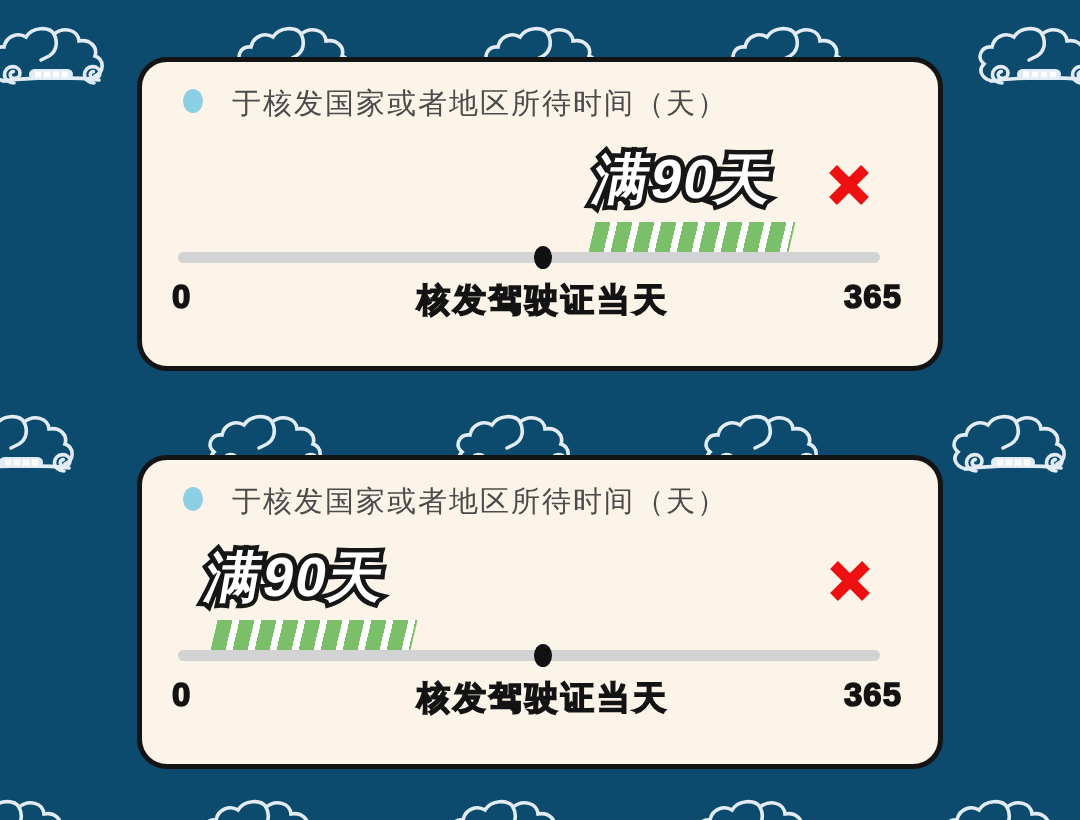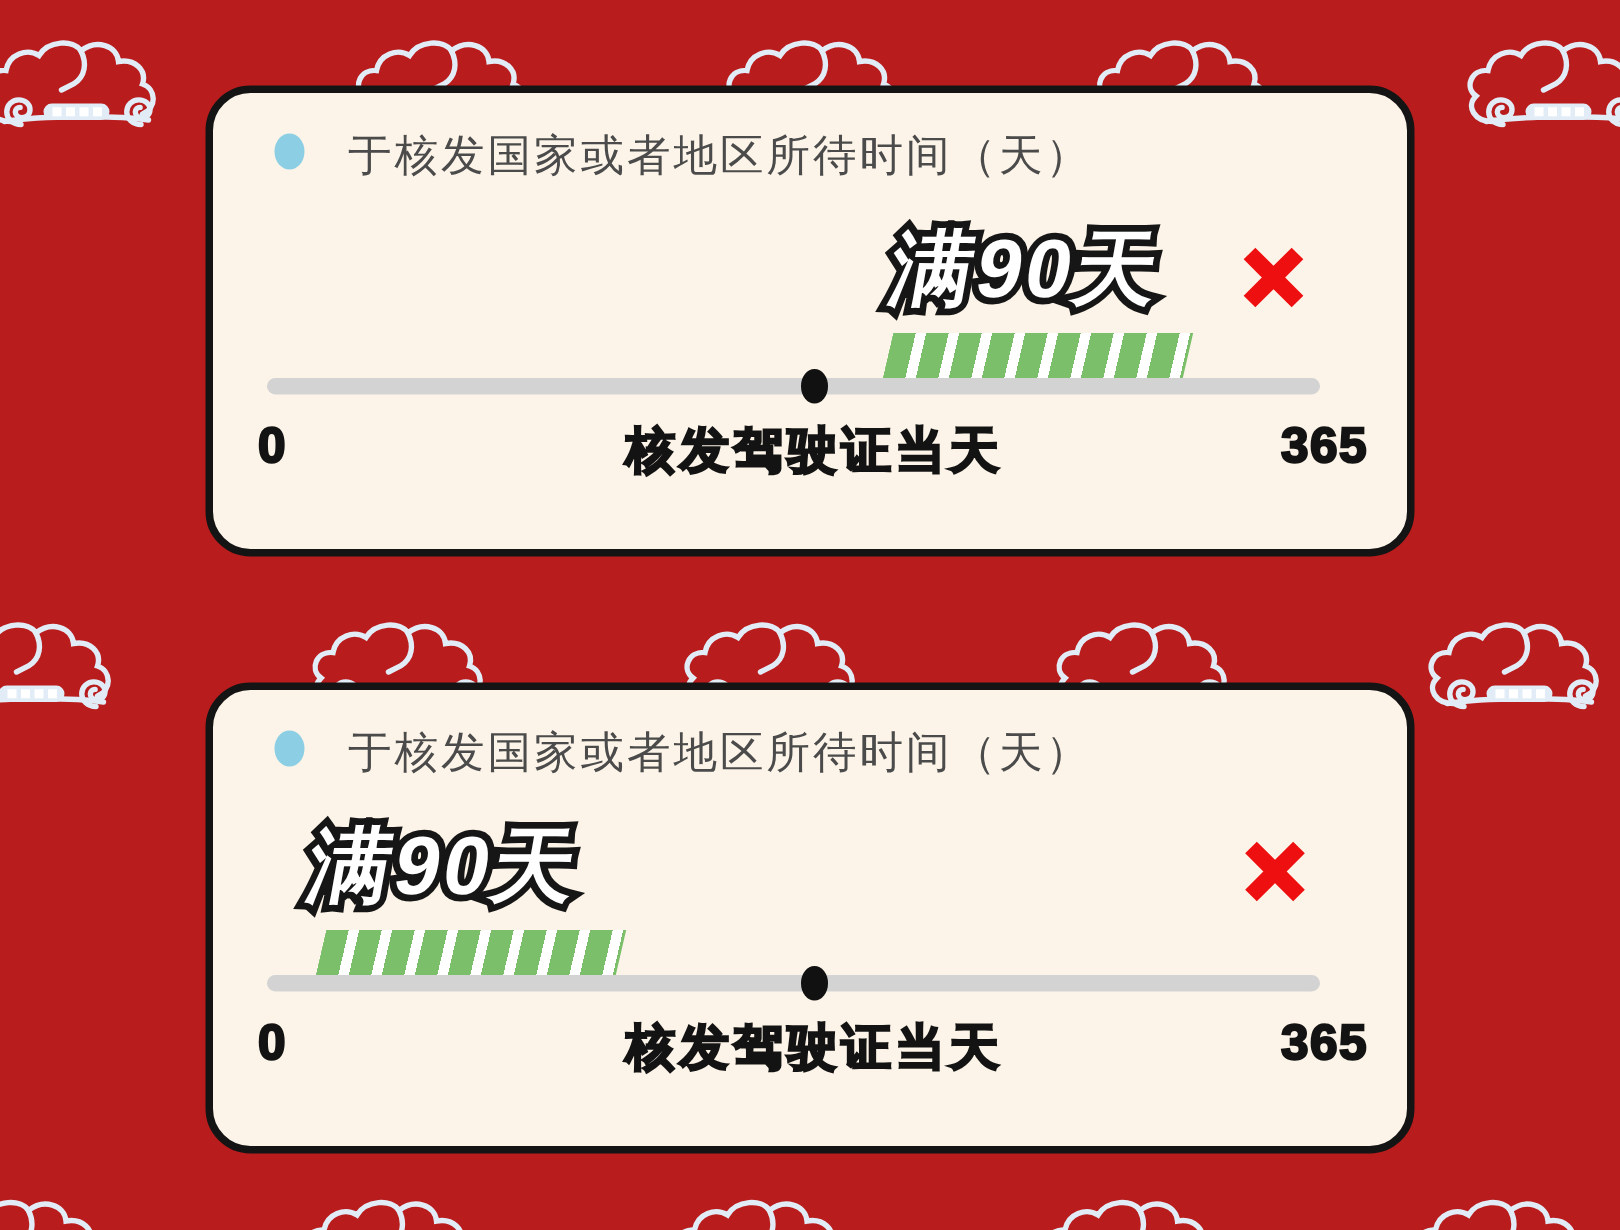--- a/index.html
+++ b/index.html
@@ -3,21 +3,21 @@
 <meta charset="utf-8">
 <style>
   :root{
     --card-bg:#fcf4e8; --card-border:#141414; --bullet:#8ccfe5; --title-text:#4b4b4b;
     --badge-fill:#ffffff; --badge-outline:#161616; --bar-green:#7cbf6b; --bar-stripe:#ffffff;
     --track-gray:#d3d3d3; --thumb-black:#111111; --cross-red:#ee1010;
     --watermark-blue:#e2ecf7; --label-text:#131313;
   }
   html,body{margin:0;padding:0;}
   .stage{
-    position:relative;width:1080px;height:820px;background:#b91c1c;overflow:hidden;
+    position:relative;width:1080px;height:820px;background:#0c4a6e;overflow:hidden;
     font-family:"Liberation Sans","DejaVu Sans",sans-serif;
   }
   .wm-layer{position:absolute;inset:0;pointer-events:none;}
   
   .card{
     position:absolute;left:137px;width:806px;height:314px;box-sizing:border-box;
     background:var(--card-bg);border:5px solid var(--card-border);border-radius:30px;
   }
   .card-1{top:57px;} .card-2{top:455px;}
   .card > *{position:absolute;}
@@ -36,21 +36,21 @@
   .stripe-bar{
     top:160px;width:200px;height:30px;transform:skewX(-13deg);
     background:repeating-linear-gradient(90deg,var(--bar-green) 0 15px,var(--bar-stripe) 15px 22px);
   }
   .card-1 .stripe-bar{left:450px;} .card-2 .stripe-bar{left:72px;}
   .track{left:36px;top:190px;width:702px;height:11px;border-radius:6px;background:var(--track-gray);}
   .thumb{left:392px;top:184px;width:18px;height:23px;border-radius:50%;background:var(--thumb-black);cursor:pointer;}
   .axis-label{top:216px;font-size:33px;font-weight:700;color:var(--label-text);
     -webkit-text-stroke:1.6px var(--label-text);letter-spacing:1px;white-space:nowrap;}
   .axis-min{left:30px;}
-  .axis-max{right:26px;}
+  .axis-max{right:36px;}
   .axis-mid{left:401px;transform:translateX(-50%);letter-spacing:3px;}
 </style>
 </head>
 <body>
 
 <div class="stage">
 
   <svg class="wm-layer" width="1080" height="820" viewBox="0 0 1080 820" aria-hidden="true">
     <defs>
       <g id="wm-car" fill="none" stroke="var(--watermark-blue)" stroke-width="3.6" stroke-linecap="round">

